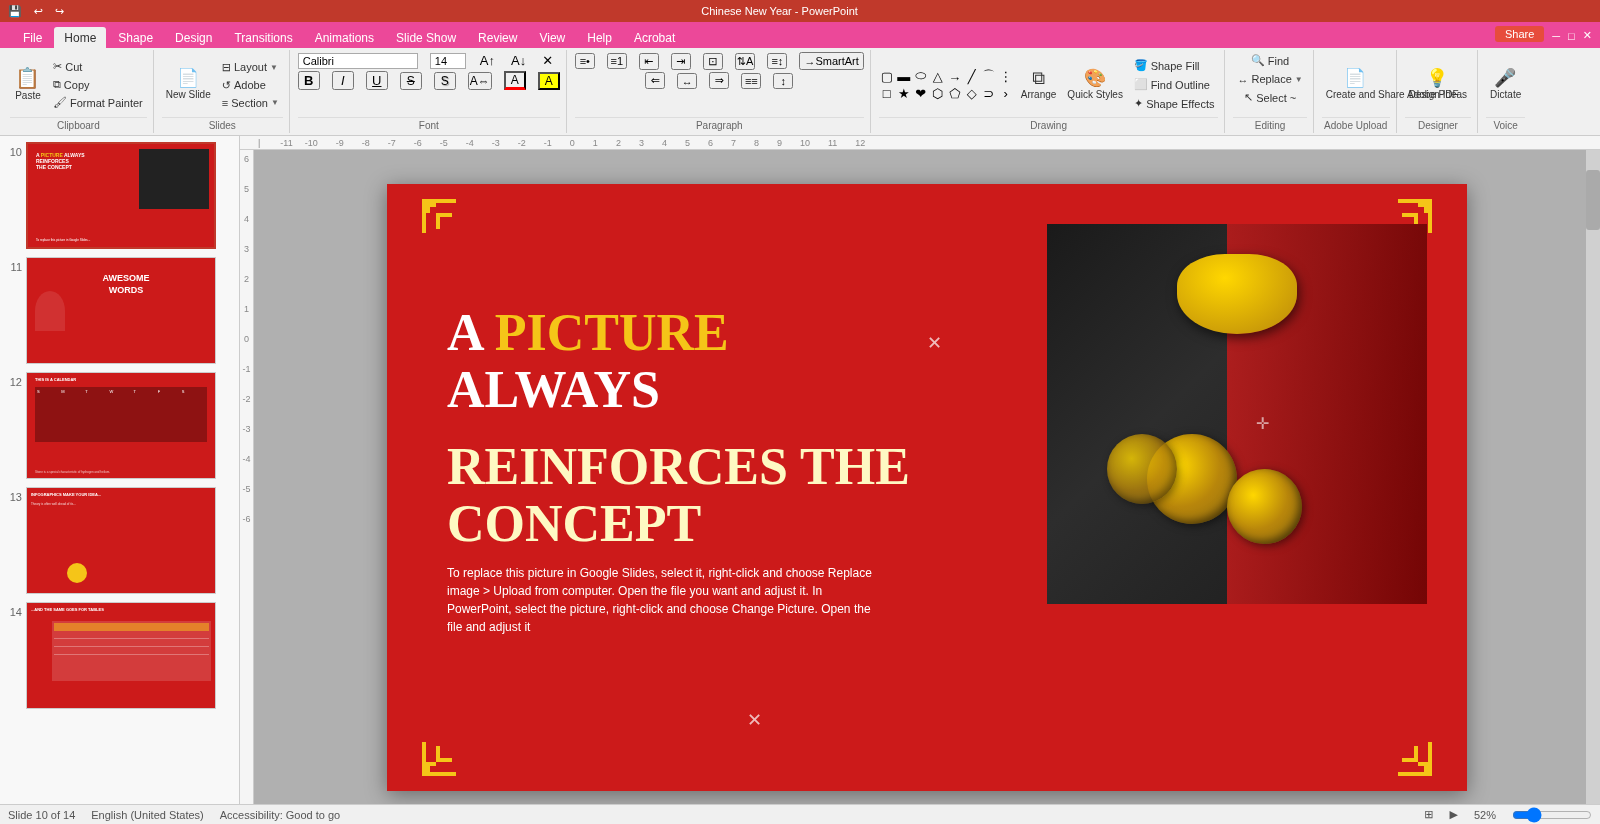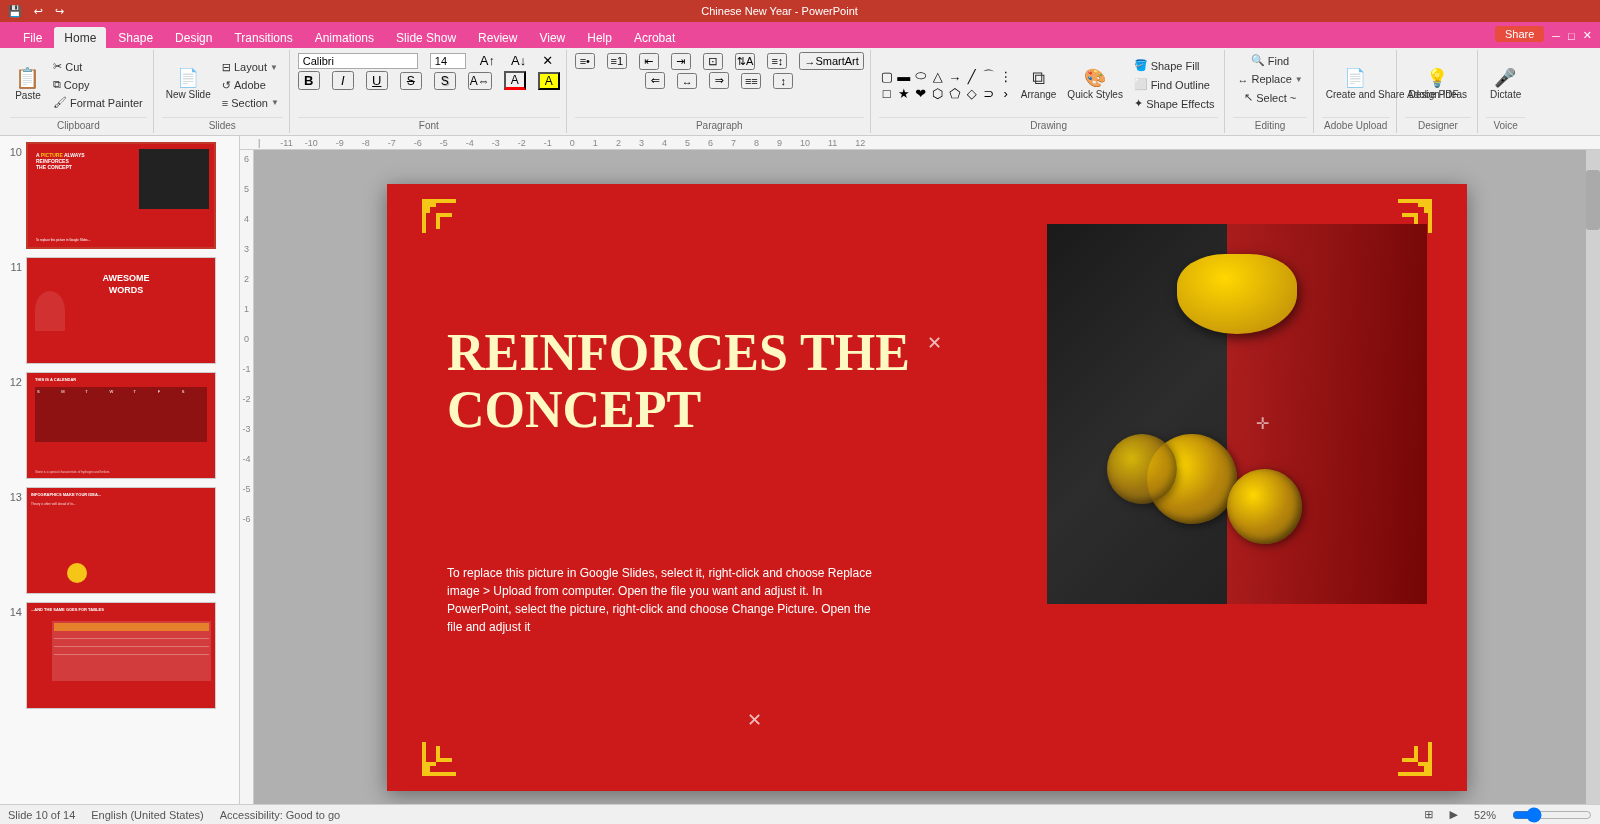--- a/index.html
+++ b/index.html
@@ -771,20 +771,23 @@
           <rect x="71" y="41" width="4" height="4" fill="#f5c518"></rect>
           <rect x="41" y="71" width="4" height="4" fill="#f5c518"></rect>
           <rect x="61" y="61" width="10" height="4" fill="#f5c518"></rect>
           <rect x="67" y="61" width="4" height="10" fill="#f5c518"></rect>
         </svg>
 
         <div class="cross-marker" style="top:148px;left:540px;">✕</div>
         <div class="cross-marker" style="bottom:60px;left:360px;">✕</div>
 
         <div class="slide-title">
+          <div>
+            <span style="color:white;">A </span><span style="color:#f5c518;">Picture</span><span style="color:white;"> Always</span>
+          </div>
           <div style="color:#fef9c3;margin-top:20px;">Reinforces The Concept</div>
         </div>
 
         <div class="slide-body">To replace this picture in Google Slides, select it, right-click and choose Replace image &gt; Upload from computer. Open the file you want and adjust it. In PowerPoint, select the picture, right-click and choose Change Picture. Open the file and adjust it</div>
 
         <div class="slide-image">
           <div class="coin-bg">
 
             <div class="red-decor-cloth"></div>
 

